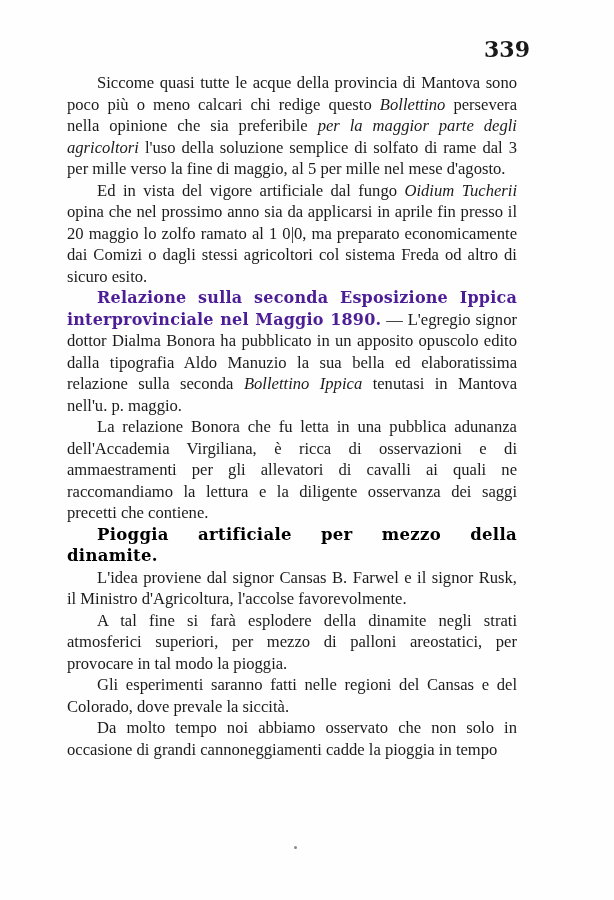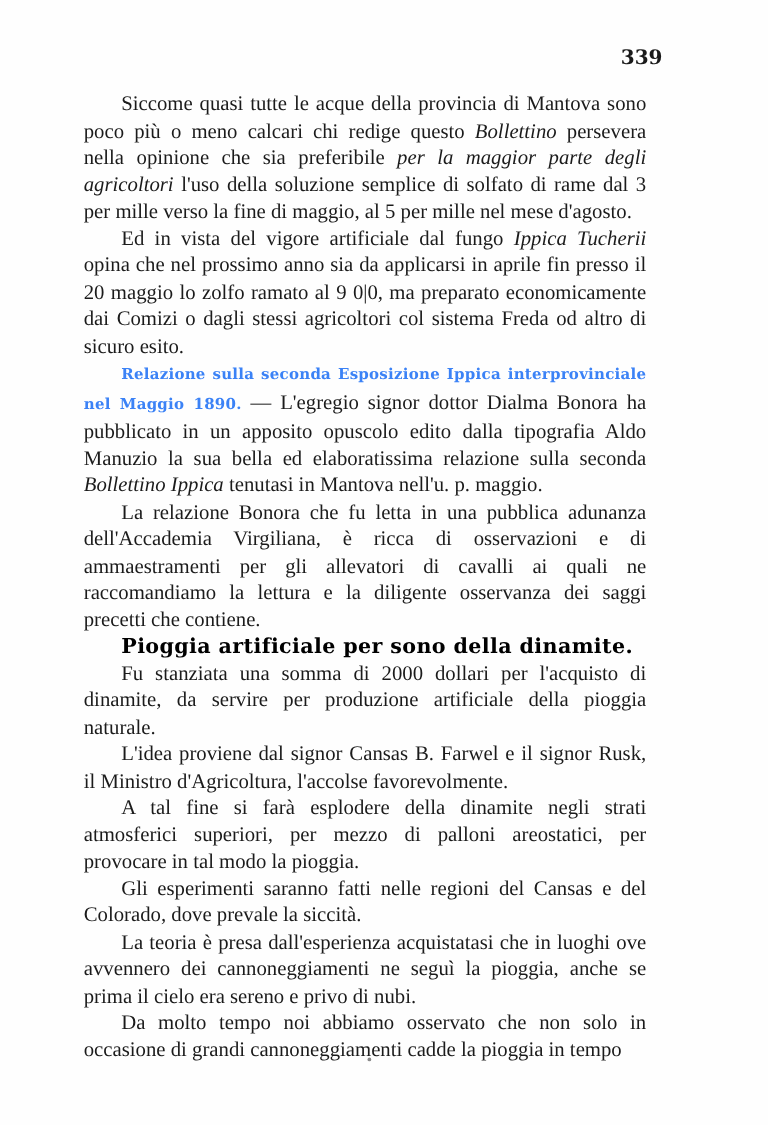--- a/index.html
+++ b/index.html
@@ -3,33 +3,33 @@
 <meta charset="utf-8">
 <style>
   html, body { margin: 0; padding: 0; background: #ffffff; }
   body { width: 614px; height: 900px; position: relative; overflow: hidden; }
   .page {
     position: absolute; left: 0; top: 0; width: 614px; height: 900px;
     background: #fefefe;
   }
   .page-number {
     position: absolute; right: 84px; top: 36px;
-    font-family: "DejaVu Serif", serif; font-size: 16px; font-weight: bold;
+    font-family: "DejaVu Serif", serif; font-size: 22px; font-weight: bold;
     color: #1a1a1a;
   }
   .text-block {
     position: absolute; left: 67px; top: 72px; width: 450px;
     font-family: "Liberation Serif", serif; font-size: 16.6px; line-height: 21.5px;
     color: #1b1b1b; text-align: justify;
   }
   .para { margin: 0; text-indent: 30px; }
   .para.noindent { text-indent: 0; }
   .heading-run {
-    font-family: "DejaVu Serif", serif; font-weight: 900; font-size: 12px;
-    letter-spacing: 0.2px; color: #3b82f6;
+    font-family: "DejaVu Serif", serif; font-weight: 900; font-size: 16px;
+    letter-spacing: 0.2px; color: #4c1d95;
   }
   .heading-line {
     margin: 0; text-indent: 30px; text-align: justify;
     font-family: "DejaVu Serif", serif; font-weight: 900; font-size: 16.5px;
     color: #000; letter-spacing: 0.3px;
   }
   em { font-style: italic; }
   .speck {
     position: absolute; left: 294px; top: 846px; width: 3px; height: 3px;
     background: #8a8a8a; border-radius: 50%;
@@ -41,31 +41,29 @@
 <div class="page">
   <div class="page-number">339</div>
 
   <div class="text-block">
 
     <p class="para">
       <span>Siccome quasi tutte le acque della provincia di Mantova sono poco più o meno calcari chi redige questo </span><em>Bollettino</em><span> persevera nella opinione che sia preferibile </span><em>per la maggior parte degli agricoltori</em><span> l'uso della soluzione semplice di solfato di rame dal 3 per mille verso la fine di maggio, al 5 per mille nel mese d'agosto.</span>
     </p>
 
     <p class="para">
-      <span>Ed in vista del vigore artificiale dal fungo </span><em>Ippica Tucherii</em><span> opina che nel prossimo anno sia da applicarsi in aprile fin presso il 20 maggio lo zolfo ramato al 9 0|0, ma preparato economicamente dai Comizi o dagli stessi agricoltori col sistema Freda od altro di sicuro esito.</span>
+      <span>Ed in vista del vigore artificiale dal fungo </span><em>Oidium Tucherii</em><span> opina che nel prossimo anno sia da applicarsi in aprile fin presso il 20 maggio lo zolfo ramato al 1 0|0, ma preparato economicamente dai Comizi o dagli stessi agricoltori col sistema Freda od altro di sicuro esito.</span>
     </p>
 
     <p class="para">
       <span class="heading-run">Relazione sulla seconda Esposizione Ippica interprovinciale nel Maggio 1890.</span><span> — L'egregio signor dottor Dialma Bonora ha pubblicato in un apposito opuscolo edito dalla tipografia Aldo Manuzio la sua bella ed elaboratissima relazione sulla seconda </span><em>Bollettino Ippica</em><span> tenutasi in Mantova nell'u. p. maggio.</span>
     </p>
     <p class="para">La relazione Bonora che fu letta in una pubblica adunanza dell'Accademia Virgiliana, è ricca di osservazioni e di ammaestramenti per gli allevatori di cavalli ai quali ne raccomandiamo la lettura e la diligente osservanza dei saggi precetti che contiene.</p>
 
-    <p class="heading-line">Pioggia artificiale per sono della dinamite.</p>
-    <p class="para">Fu stanziata una somma di 2000 dollari per l'acquisto di dinamite, da servire per produzione artificiale della pioggia naturale.</p>
+    <p class="heading-line">Pioggia artificiale per mezzo della dinamite.</p>
     <p class="para">L'idea proviene dal signor Cansas B. Farwel e il signor Rusk, il Ministro d'Agricoltura, l'accolse favorevolmente.</p>
     <p class="para">A tal fine si farà esplodere della dinamite negli strati atmosferici superiori, per mezzo di palloni areostatici, per provocare in tal modo la pioggia.</p>
     <p class="para">Gli esperimenti saranno fatti nelle regioni del Cansas e del Colorado, dove prevale la siccità.</p>
-    <p class="para">La teoria è presa dall'esperienza acquistatasi che in luoghi ove avvennero dei cannoneggiamenti ne seguì la pioggia, anche se prima il cielo era sereno e privo di nubi.</p>
     <p class="para">Da molto tempo noi abbiamo osservato che non solo in occasione di grandi cannoneggiamenti cadde la pioggia in tempo</p>
   </div>
 
   <div class="speck"></div>
 </div>
 
 </body></html>

